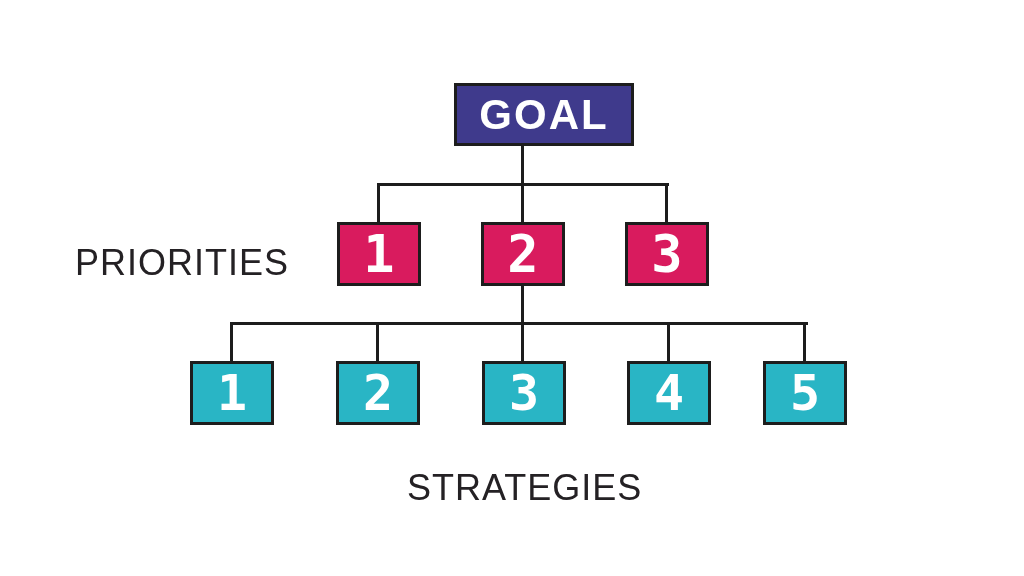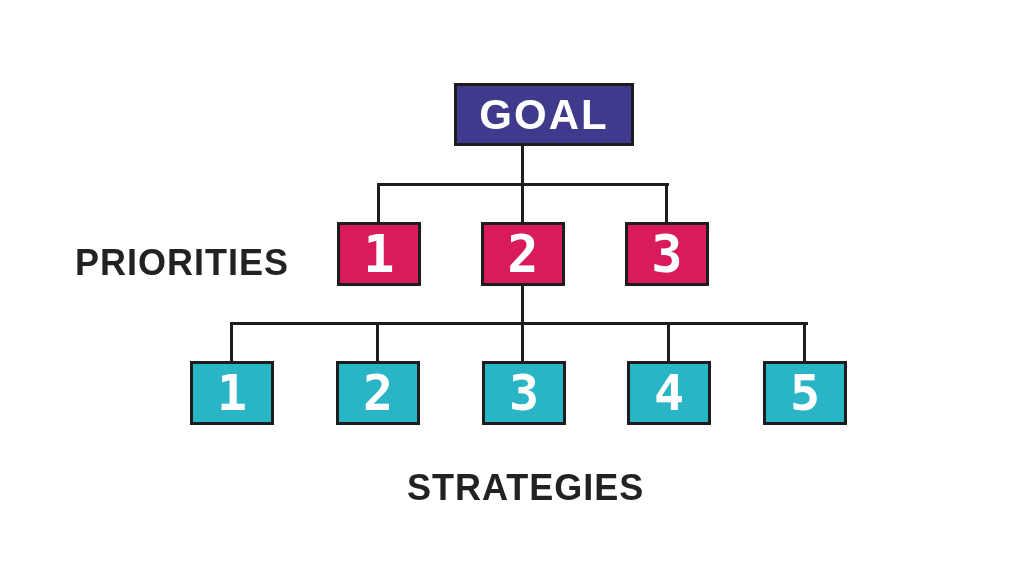--- a/index.html
+++ b/index.html
@@ -57,21 +57,21 @@
   .lv-s2   { left: 376px; top: 322px; height: 39px; }
   .lv-s3   { left: 521px; top: 322px; height: 39px; }
   .lv-s4   { left: 667px; top: 322px; height: 39px; }
   .lv-s5   { left: 803px; top: 322px; height: 39px; }
   
   .row-label {
     position: absolute;
     text-align: center;
     font-size: 36px;
     line-height: 36px;
-    font-weight: bold;
+    font-weight: normal;
     letter-spacing: 1px;
     color: var(--label-text, #242124);
     user-select: none;
   }
   .priorities-label { left: 75px; top: 245px; width: 205px; }
   .strategies-label { left: 407px; top: 470px; width: 230px; }
 </style>
 </head>
 <body>
 

